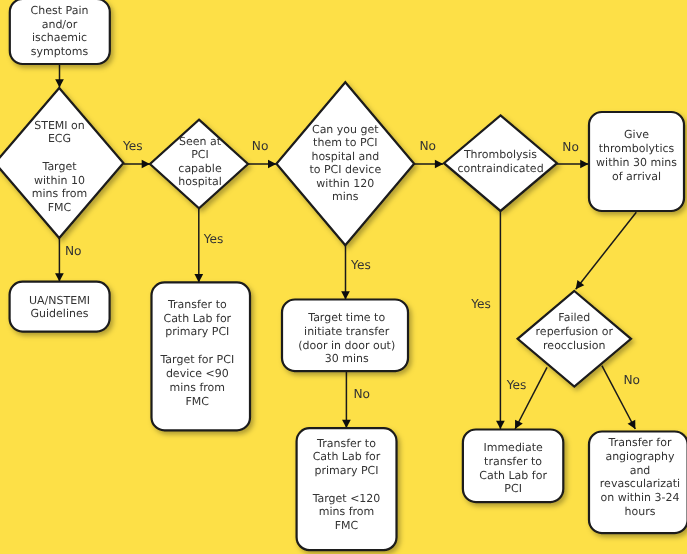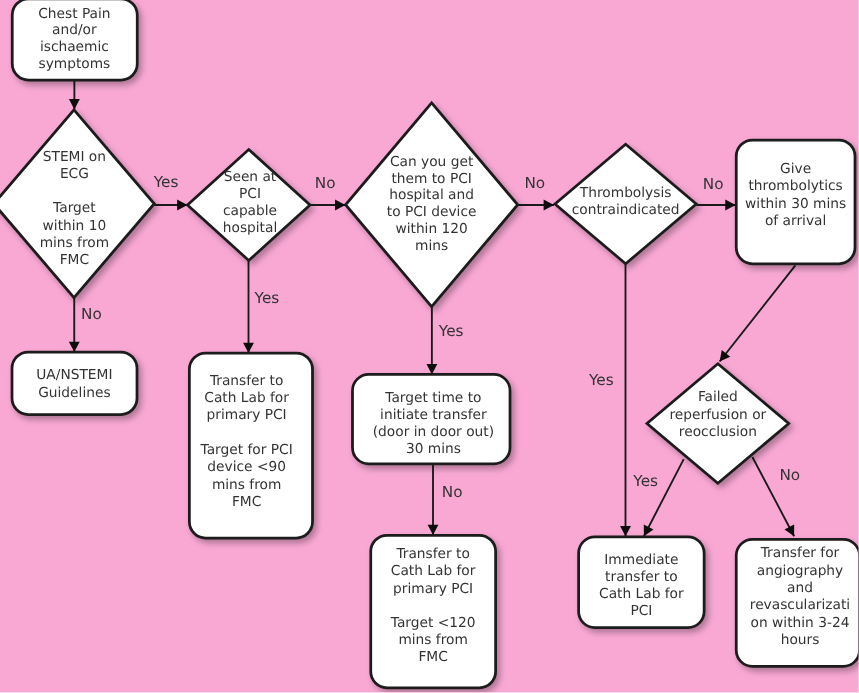--- a/index.html
+++ b/index.html
@@ -1,19 +1,19 @@
 <!DOCTYPE html>
 <html><head>
 <meta charset="utf-8">
 <title>STEMI pathway flowchart</title>
 <style>
   html,body{margin:0;padding:0;background:#ffffff;}
   body{width:687px;height:554px;overflow:hidden;
        font-family:"Liberation Sans",sans-serif;color:#2e2e2e;}
-  #stage{position:relative;width:687px;height:554px;background:#f9a8d4;}
+  #stage{position:relative;width:687px;height:554px;background:#fde047;}
   svg text{ -webkit-font-smoothing:antialiased; text-rendering:geometricPrecision; }
   svg#canvas{position:absolute;left:0;top:0;width:687px;height:554px;display:block;}
   .shape{fill:#ffffff;stroke:#1a1a1a;stroke-width:2.2;}
   .dia{fill:#ffffff;stroke:#1a1a1a;stroke-width:2.2;stroke-linejoin:miter;}
   .edge{stroke:#1a1a1a;stroke-width:1.5;fill:none;}
   .head{fill:#0d0d0d;stroke:none;}
   .nodetext{font-family:"DejaVu Sans",sans-serif;font-size:11.0px;fill:#333;
             text-anchor:middle;}
   .elabel{font-family:"DejaVu Sans",sans-serif;font-size:12.2px;fill:#333;}
 </style>

